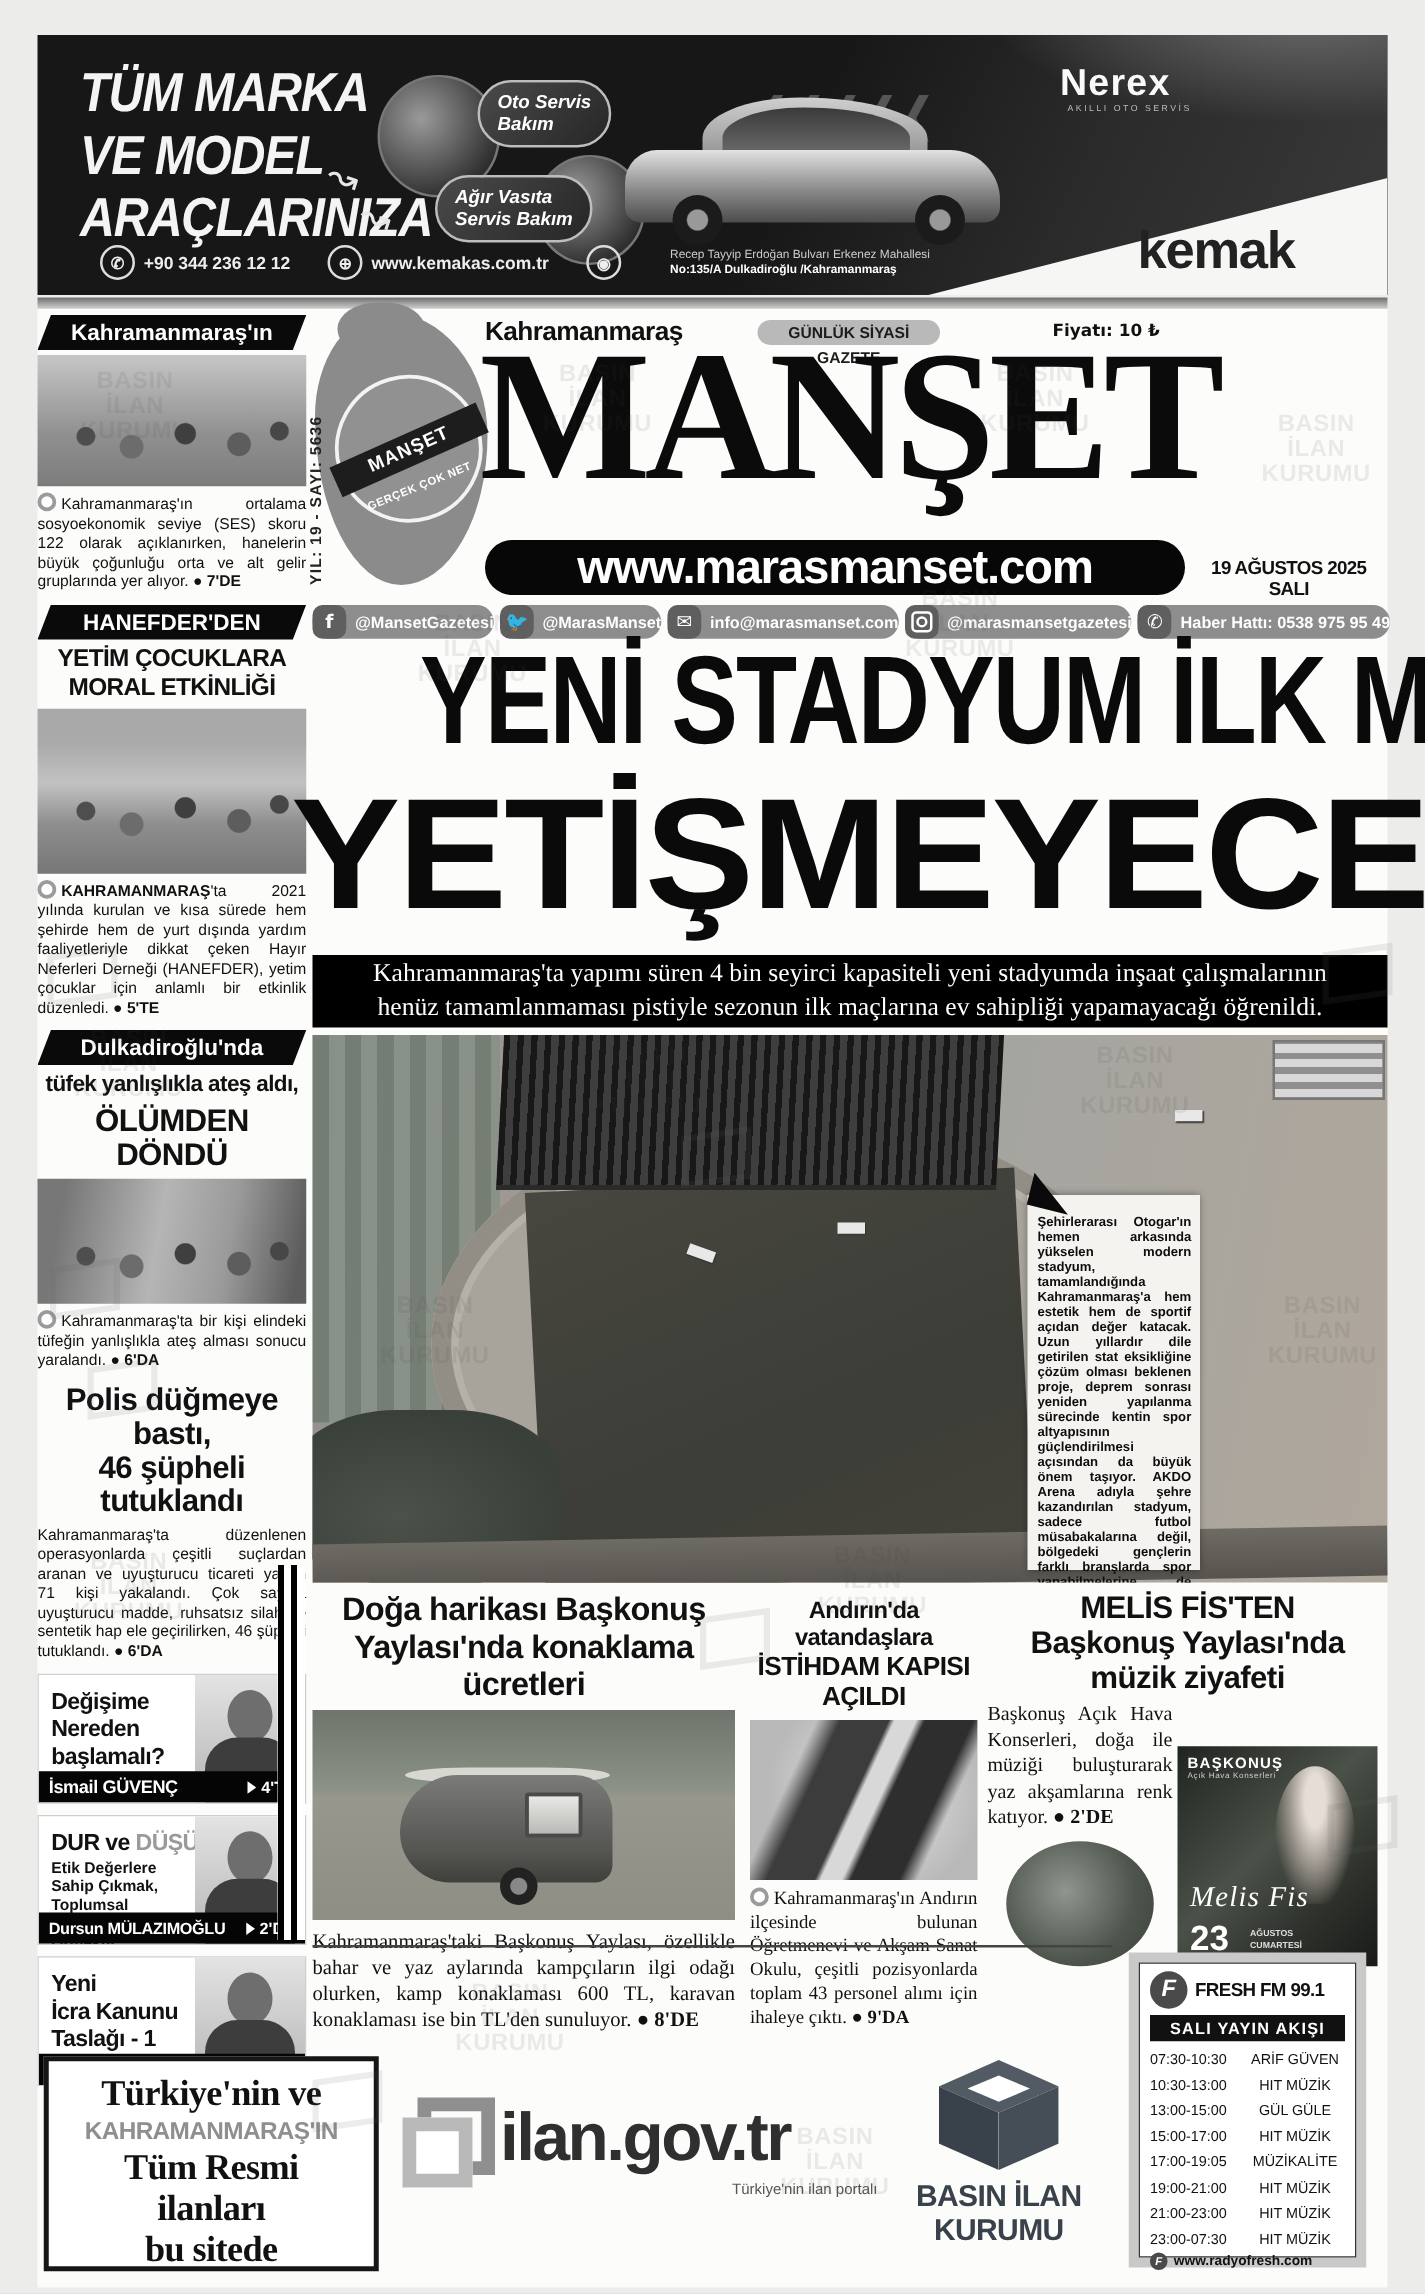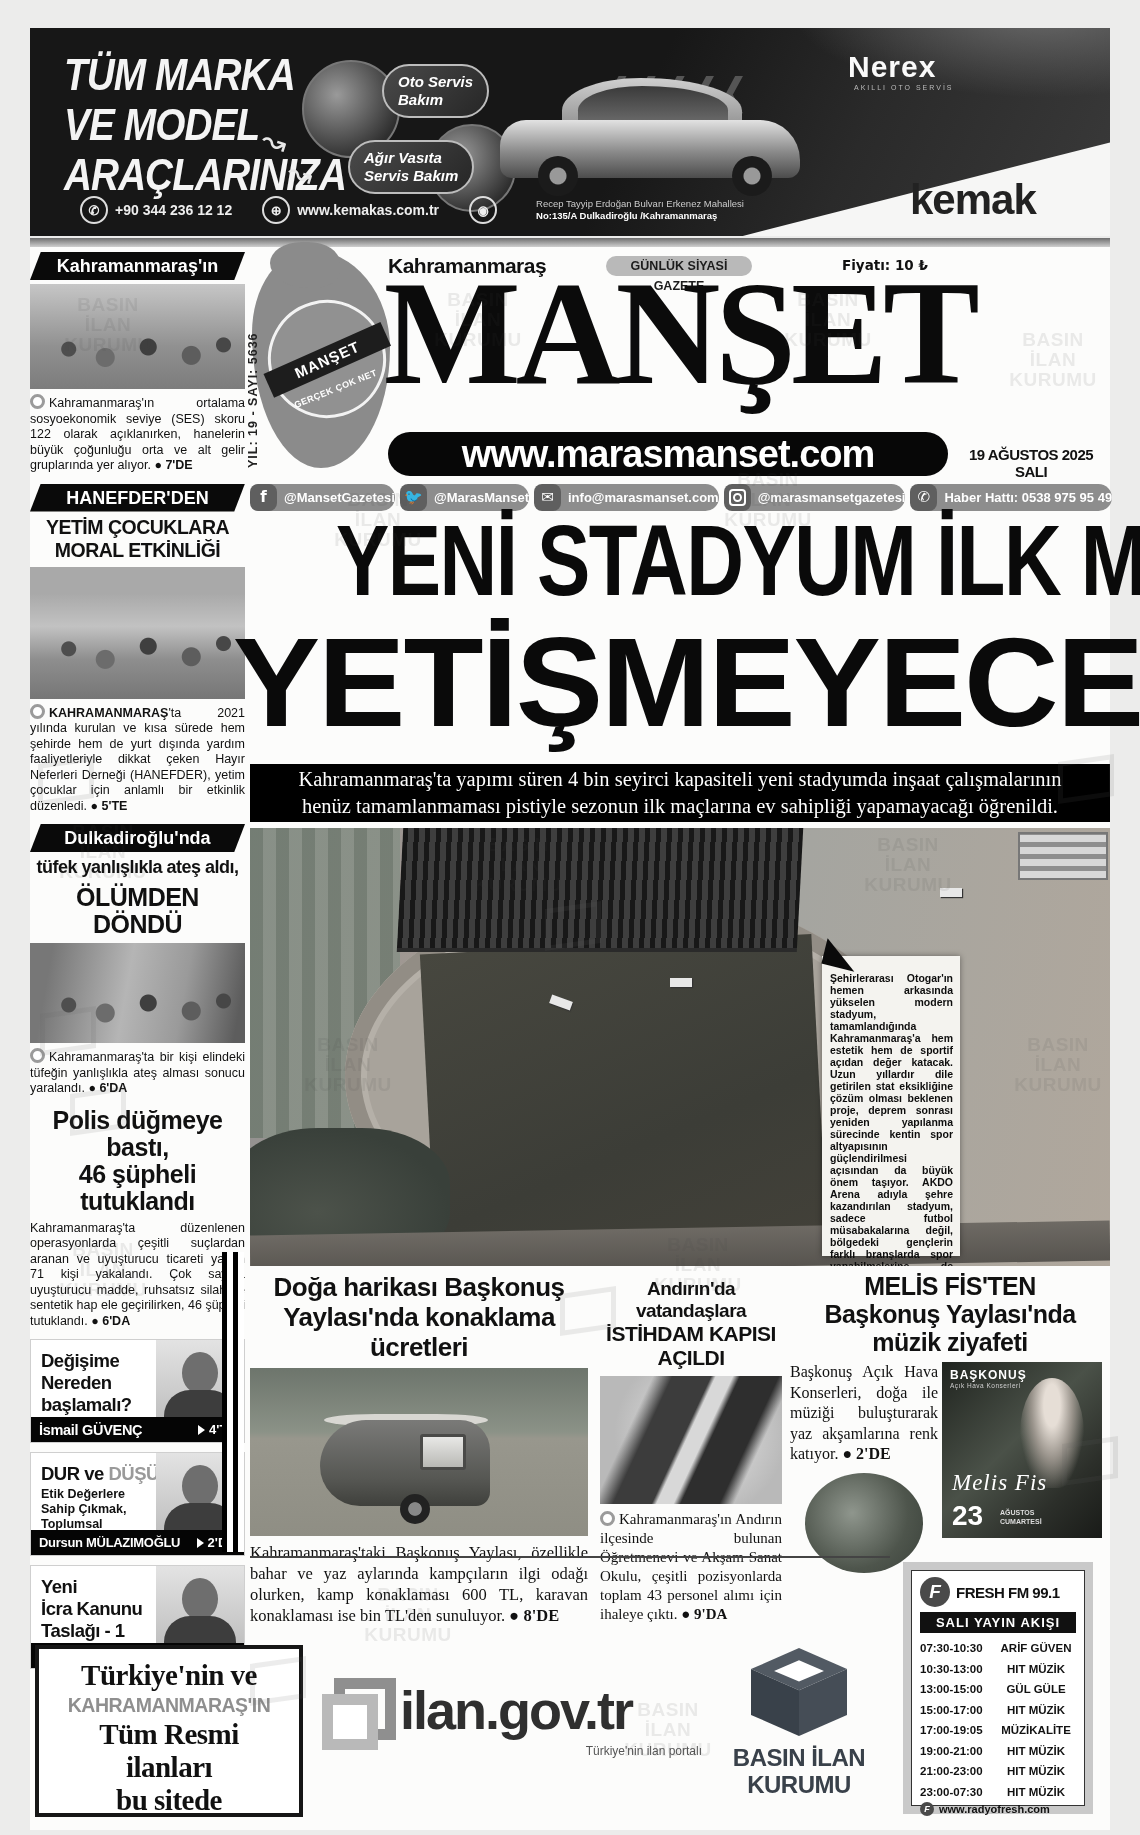--- a/index.html
+++ b/index.html
@@ -118,21 +118,21 @@
   .cvn-wheel{position:absolute;left:150px;top:126px;width:30px;height:30px;border-radius:50%;background:radial-gradient(circle,#888 30%,#222 34%);}
   .bs-body{font-family:"Liberation Serif",serif;font-size:16.5px;line-height:21px;text-align:justify;}
   .andirin{left:600px;top:1278px;width:182px;}
   .andirin .t1{font-size:19px;line-height:22px;}
   .andirin .t2{font-size:21px;line-height:24px;}
   .ph-hands{height:128px;background:radial-gradient(circle at 55% 45%,#e9e9e9,#b9b9b9 70%);margin:6px 0;}
   .ph-hands:before{content:"";position:absolute;inset:0;background:linear-gradient(115deg,transparent 22%,#3c3c3c 30% 46%,#d8d8d8 48% 55%,#2e2e2e 58% 74%,transparent 80%);}
   .andirin .bs-body{font-size:15px;line-height:19px;}
   .melis{left:790px;top:1272px;width:320px;}
   .melis .t{font-size:25px;line-height:28px;}
-  .melis-row{display:flex;gap:4px;margin-top:6px;}
+  .melis-row{display:flex;gap:4px;margin-top:6px;align-items:flex-end;}
   .melis-left{width:148px;}
   .melis .bs-body{font-size:16px;line-height:20.5px;}
   .forest{width:118px;height:100px;border-radius:50%;background:radial-gradient(circle at 40% 40%,#8f968d,#4e554c 60%,#3a413a);margin:8px auto 0;}
   .poster{position:relative;width:160px;height:176px;background:linear-gradient(135deg,#20241f,#4a5148 45%,#2c2f2a 75%,#191b18);overflow:hidden;flex:none;}
   .poster .pb{position:absolute;left:8px;top:6px;color:#fff;font-weight:bold;font-size:12px;letter-spacing:1px;}
   .poster .ps{position:absolute;left:8px;top:20px;color:#cfcfcf;font-size:6.5px;letter-spacing:.5px;}
   .poster .fig{position:absolute;right:18px;top:16px;width:64px;height:110px;background:radial-gradient(ellipse at 50% 25%,#e6ded6 18%,#9a948c 45%,rgba(60,60,60,0) 75%);border-radius:50% 50% 40% 40%;}
   .poster .artist{position:absolute;left:10px;bottom:42px;color:#fff;font-family:"Liberation Serif",serif;font-style:italic;font-size:23px;letter-spacing:1px;}
   .poster .day{position:absolute;left:10px;bottom:8px;color:#fff;font-weight:800;font-size:28px;line-height:28px;}
   .poster .dt{position:absolute;left:58px;bottom:12px;color:#ddd;font-weight:bold;font-size:7px;line-height:9px;}
@@ -155,21 +155,21 @@
   .bik-cube .f3{position:absolute;inset:0;background:#454d56;clip-path:polygon(100% 24%,50% 48%,50% 100%,100% 76%);}
   .bik-cube .f4{position:absolute;inset:0;background:#fff;clip-path:polygon(50% 14%,76% 26%,50% 38%,24% 26%);}
   .bik-txt{font-weight:800;font-size:24px;line-height:27px;color:#39414a;letter-spacing:-.5px;}
   .fresh{left:903px;top:1562px;width:190px;height:252px;background:#c9c9c9;padding:8px;box-sizing:border-box;}
   .fresh-in{width:100%;height:100%;background:#fff;border:1px solid #333;box-sizing:border-box;padding:6px 8px 4px;display:flex;flex-direction:column;}
   .fresh-head{display:flex;align-items:center;gap:6px;margin-bottom:5px;}
   .flogo{width:30px;height:30px;border-radius:50%;background:#4a4a4a;color:#fff;font-weight:800;font-style:italic;font-size:19px;display:flex;align-items:center;justify-content:center;flex:none;}
   .fresh-station{font-weight:800;font-size:15px;letter-spacing:-.5px;}
   .fresh-bar{background:#111;color:#fff;font-weight:bold;font-size:13px;text-align:center;line-height:21px;letter-spacing:1px;margin-bottom:5px;}
   .sched{flex:1;}
-  .srow{display:flex;font-weight:bold;font-size:11.5px;line-height:20.5px;justify-content:flex-end;}
+  .srow{display:flex;font-weight:normal;font-size:11.5px;line-height:20.5px;justify-content:flex-end;}
   .srow .tm{width:76px;flex:none;}
   .srow .nmm{text-align:center;flex:1;}
   .fresh-foot{display:flex;align-items:center;gap:5px;font-weight:bold;font-size:11px;}
   .flogo.small{width:14px;height:14px;font-size:9px;}
 </style>
 </head>
 <body>
 
 <div id="page">
   <div class="abs sheet"></div>

